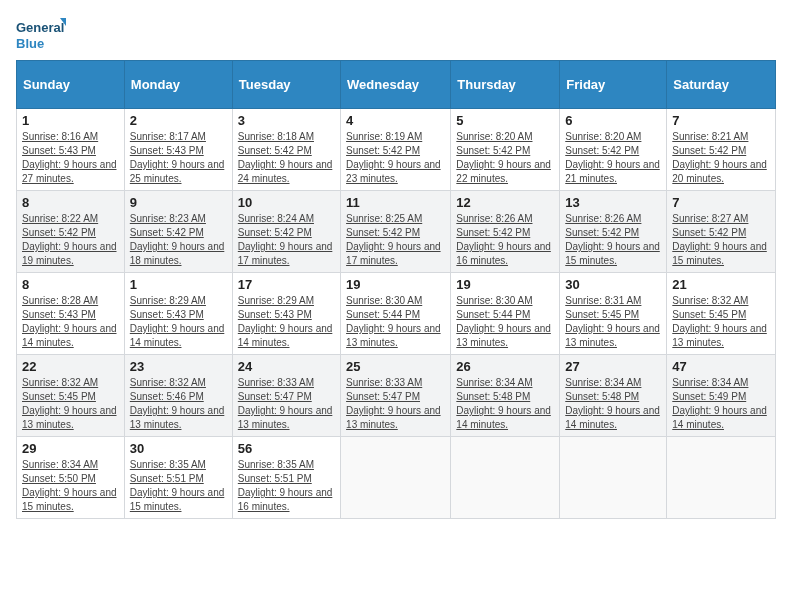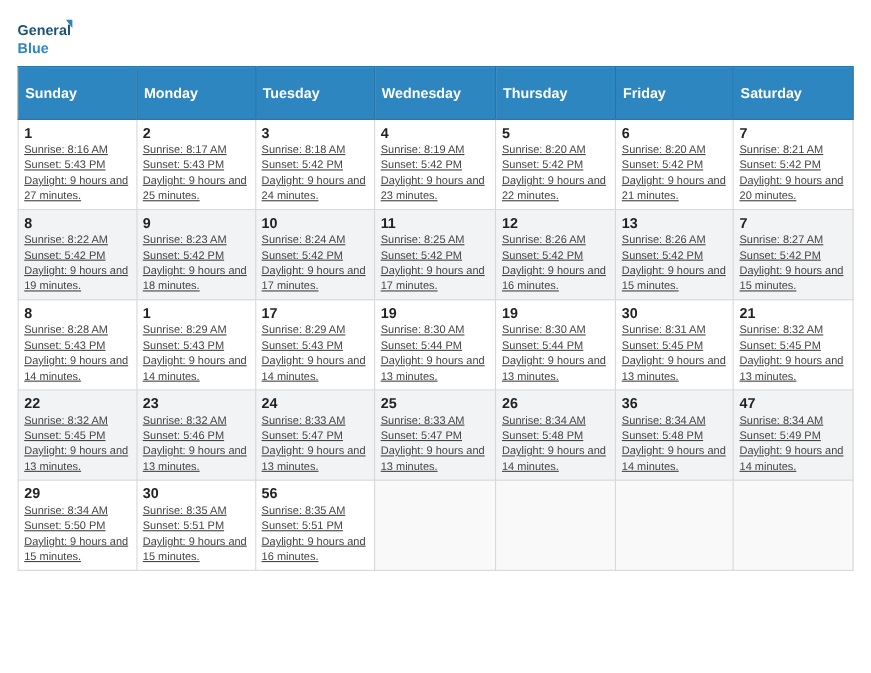--- a/index.html
+++ b/index.html
@@ -216,21 +216,21 @@
         </td>
         <td>
           <span class="day-num">25</span>
           <div class="day-info">Sunrise: 8:33 AM<br>Sunset: 5:47 PM<br>Daylight: 9 hours and 13 minutes.</div>
         </td>
         <td>
           <span class="day-num">26</span>
           <div class="day-info">Sunrise: 8:34 AM<br>Sunset: 5:48 PM<br>Daylight: 9 hours and 14 minutes.</div>
         </td>
         <td>
-          <span class="day-num">36</span>
+          <span class="day-num">27</span>
           <div class="day-info">Sunrise: 8:34 AM<br>Sunset: 5:48 PM<br>Daylight: 9 hours and 14 minutes.</div>
         </td>
         <td>
           <span class="day-num">47</span>
           <div class="day-info">Sunrise: 8:34 AM<br>Sunset: 5:49 PM<br>Daylight: 9 hours and 14 minutes.</div>
         </td>
       </tr>
       <tr>
         <td>
           <span class="day-num">29</span>

